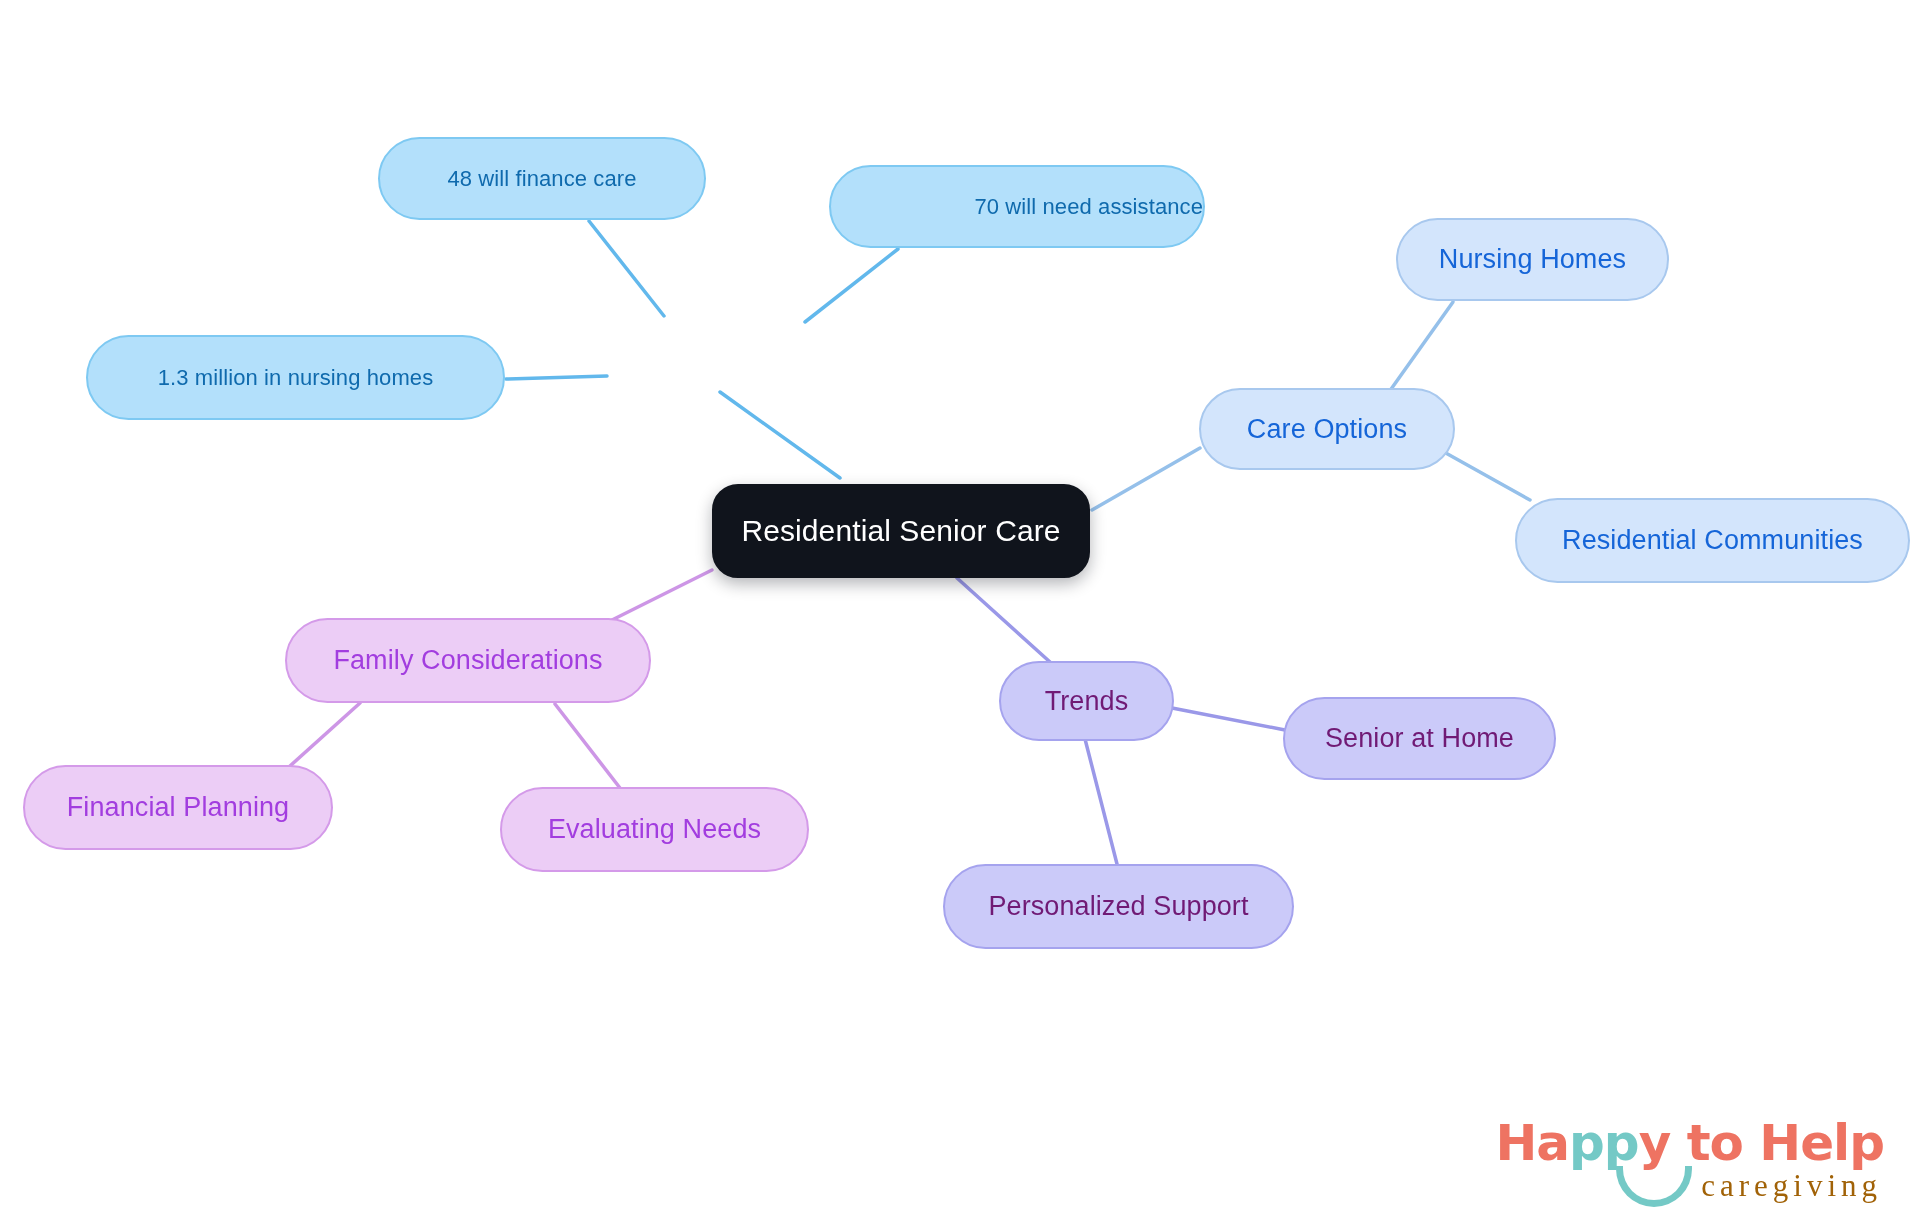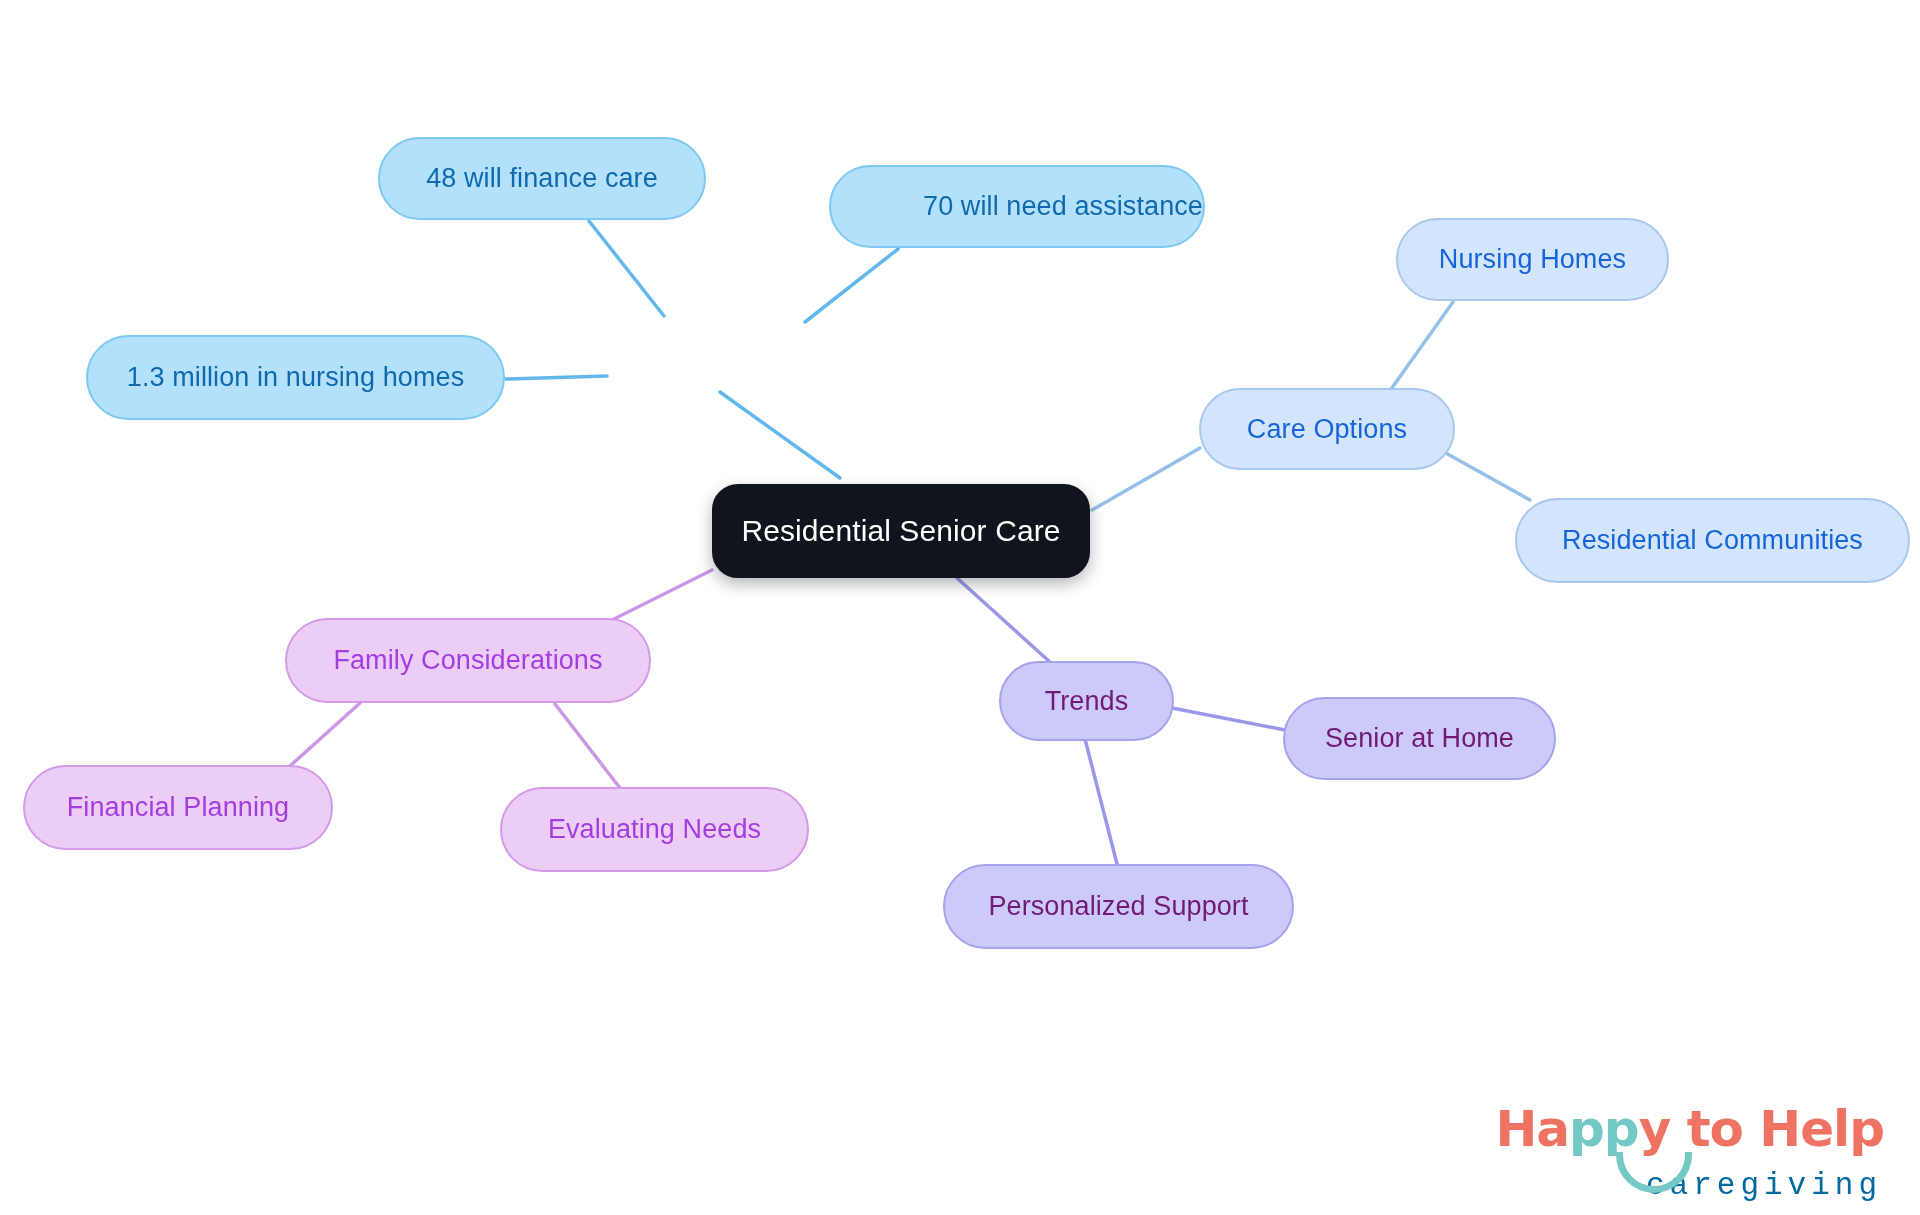--- a/index.html
+++ b/index.html
@@ -59,21 +59,21 @@
     border-radius: 26px;
     font-size: 30px;
     box-shadow: 0 6px 16px rgba(10, 14, 22, 0.30);
   }
 
   
   .node.stats {
     background: #b3e0fb;
     border-color: #7ec9f2;
     color: #0f6aad;
-    font-size: 27px;
+    font-size: 22px;
   }
 
   
   .node.care {
     background: #d3e5fc;
     border-color: #a8c8ee;
     color: #1565d8;
     font-size: 27px;
   }
 
@@ -119,26 +119,26 @@
     position: absolute;
     left: 121px;
     top: 48px;
     width: 62px;
     height: 34px;
     border: 7px solid #74c9c6;
     border-top: none;
     border-radius: 0 0 62px 62px;
   }
   .logo-sub {
-    margin-top: 16px;
-    font-family: Liberation Mono, monospace;
+    margin-top: 2px;
+    font-family: Liberation Serif, serif;
     font-size: 31px;
     line-height: 1;
     letter-spacing: 5px;
-    color: #0369a1;
+    color: #a16207;
     white-space: nowrap;
     padding-right: 2px;
   }
 </style>
 </head>
 <body>
 
 <div id="canvas">
 
   <svg id="edge-layer" viewBox="0 0 1920 1215">

